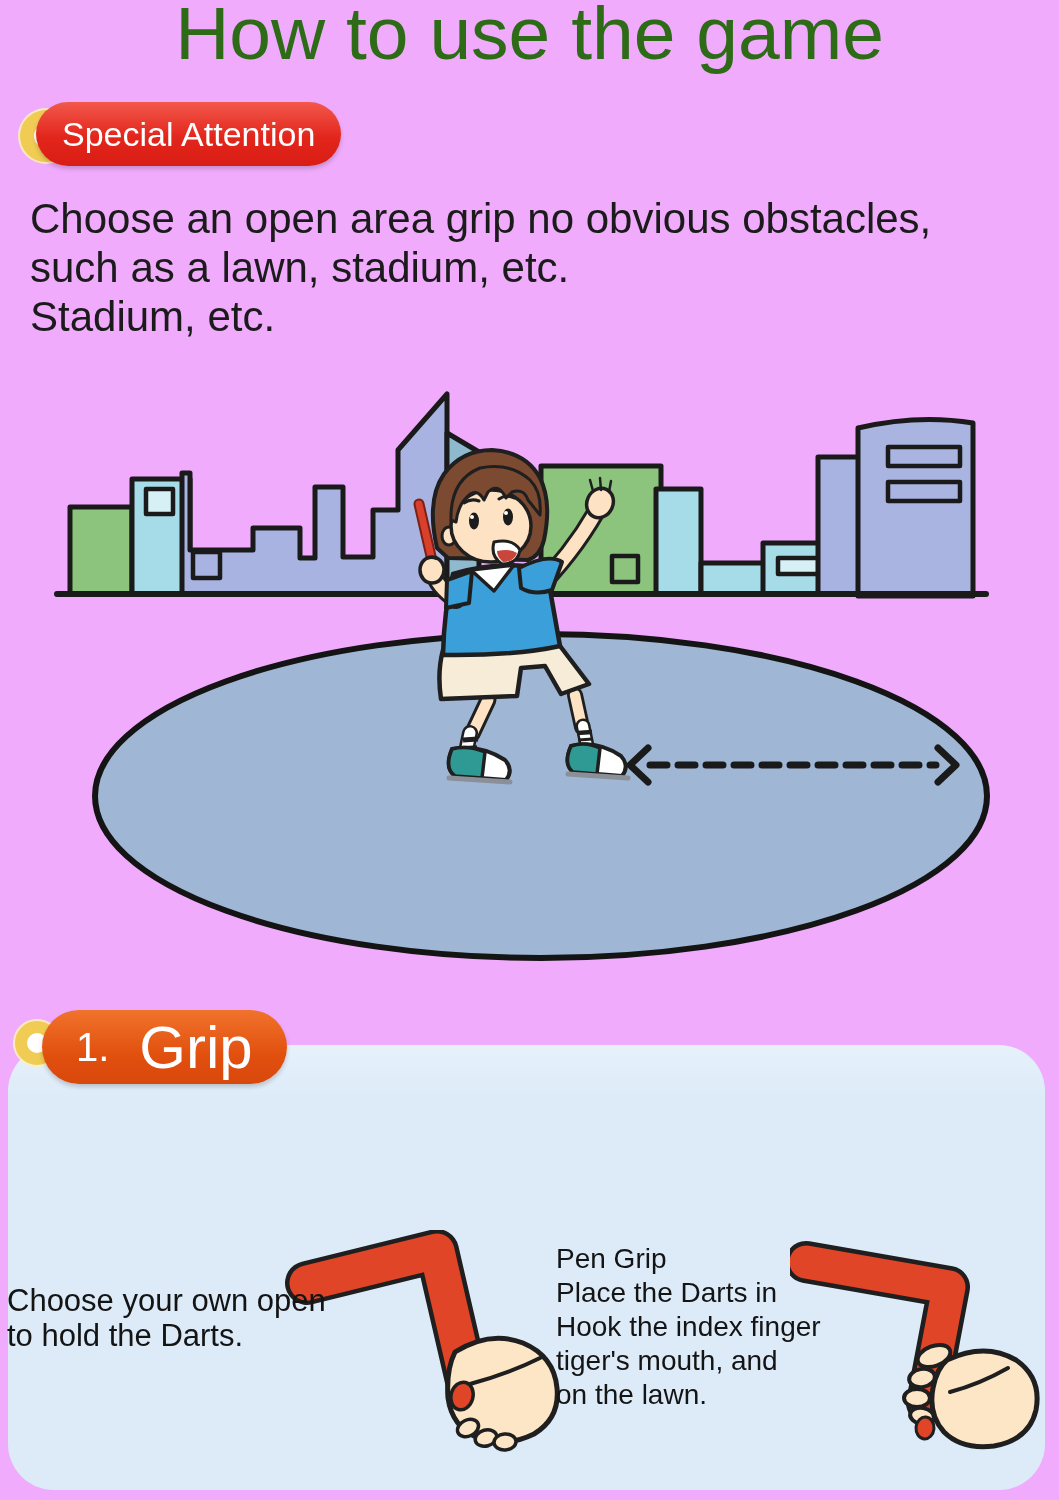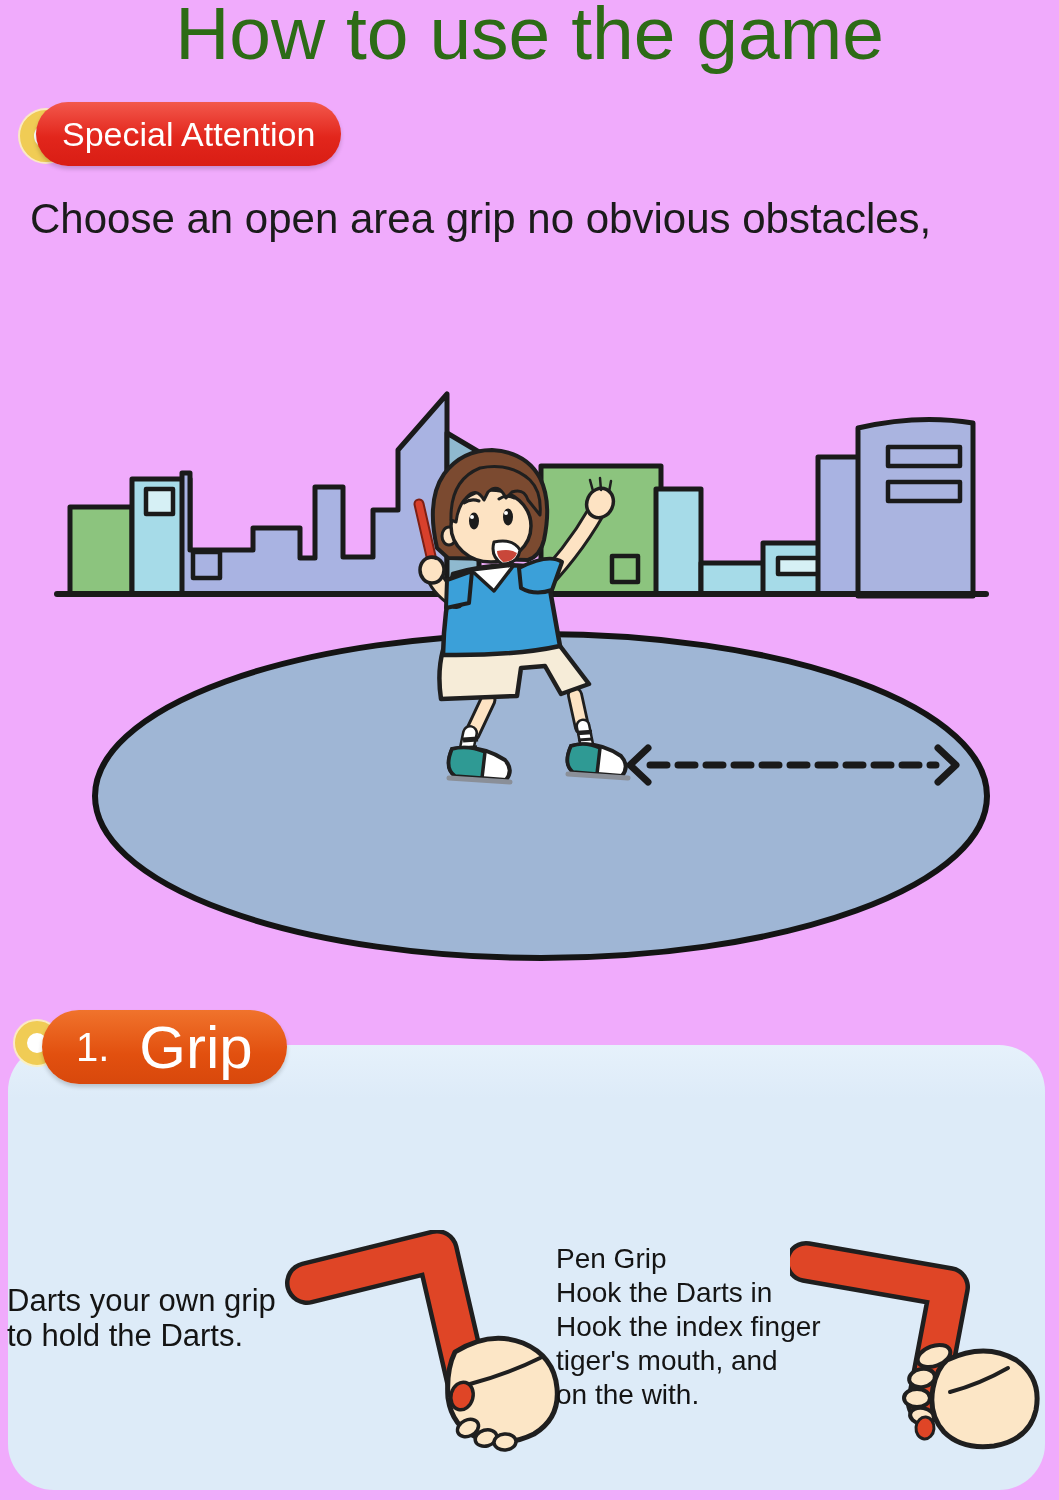--- a/index.html
+++ b/index.html
@@ -64,20 +64,22 @@
 
   <h1 class="title">How to use the game</h1>
 
   <div class="badge badge-special">
     <span class="ring special"></span>
     <span class="pill special">Special Attention</span>
   </div>
 
   <div class="intro">
     <div>Choose an open area grip no obvious obstacles,</div>
+    <div>such as a lawn, stadium, etc.</div>
+    <div>Stadium, etc.</div>
   </div>
 
   <svg class="scene" viewBox="0 388 1059 600">
     <g stroke="#1a1a1a" stroke-width="5" stroke-linejoin="round">
 
       <rect x="70" y="507" width="62" height="87" fill="#8cc47e"></rect>
 
       <rect x="132" y="479" width="58" height="115" fill="#a6dbe8"></rect>
       <rect x="146" y="489" width="27" height="25" fill="#d6f0f5" stroke-width="4.5"></rect>
 
@@ -171,30 +173,30 @@
     <span class="ring grip"></span>
     <span class="pill grip">
       <span class="num">1.</span>
       <span class="lbl">Grip</span>
     </span>
   </div>
 
   <div class="panel"></div>
 
   <div class="caption caption-left">
-    <div>Darts your own grip</div>
+    <div>Choose your own open</div>
     <div>to hold the Darts.</div>
   </div>
 
   <div class="caption caption-right">
     <div>Pen Grip</div>
-    <div>Hook the Darts in</div>
+    <div>Place the Darts in</div>
     <div>Hook the index finger</div>
     <div>tiger's mouth, and</div>
-    <div>on the with.</div>
+    <div>on the lawn.</div>
   </div>
 
   <svg class="boomerang-svg b1" width="310" height="235" viewBox="270 1230 310 235">
     <g>
       <path d="M307,1283 L437,1251 L468,1385" stroke="#1f1f1f" stroke-width="44" fill="none" stroke-linecap="round" stroke-linejoin="round"></path>
       <path d="M307,1283 L437,1251 L468,1385" stroke="#df4526" stroke-width="35" fill="none" stroke-linecap="round" stroke-linejoin="round"></path>
     </g>
     <g>
       <path d="M455,1352 Q490,1330 523,1343 Q554,1356 557,1388 Q560,1418 534,1434 Q505,1448 478,1438 Q452,1427 448,1398 Q446,1370 455,1352 Z" fill="#fce6c6" stroke="#1f1f1f" stroke-width="5" stroke-linejoin="round"></path>
       <ellipse cx="462" cy="1396" rx="11" ry="14" fill="#df4526" stroke="#1f1f1f" stroke-width="3.5" transform="rotate(15 462 1396)"></ellipse>

